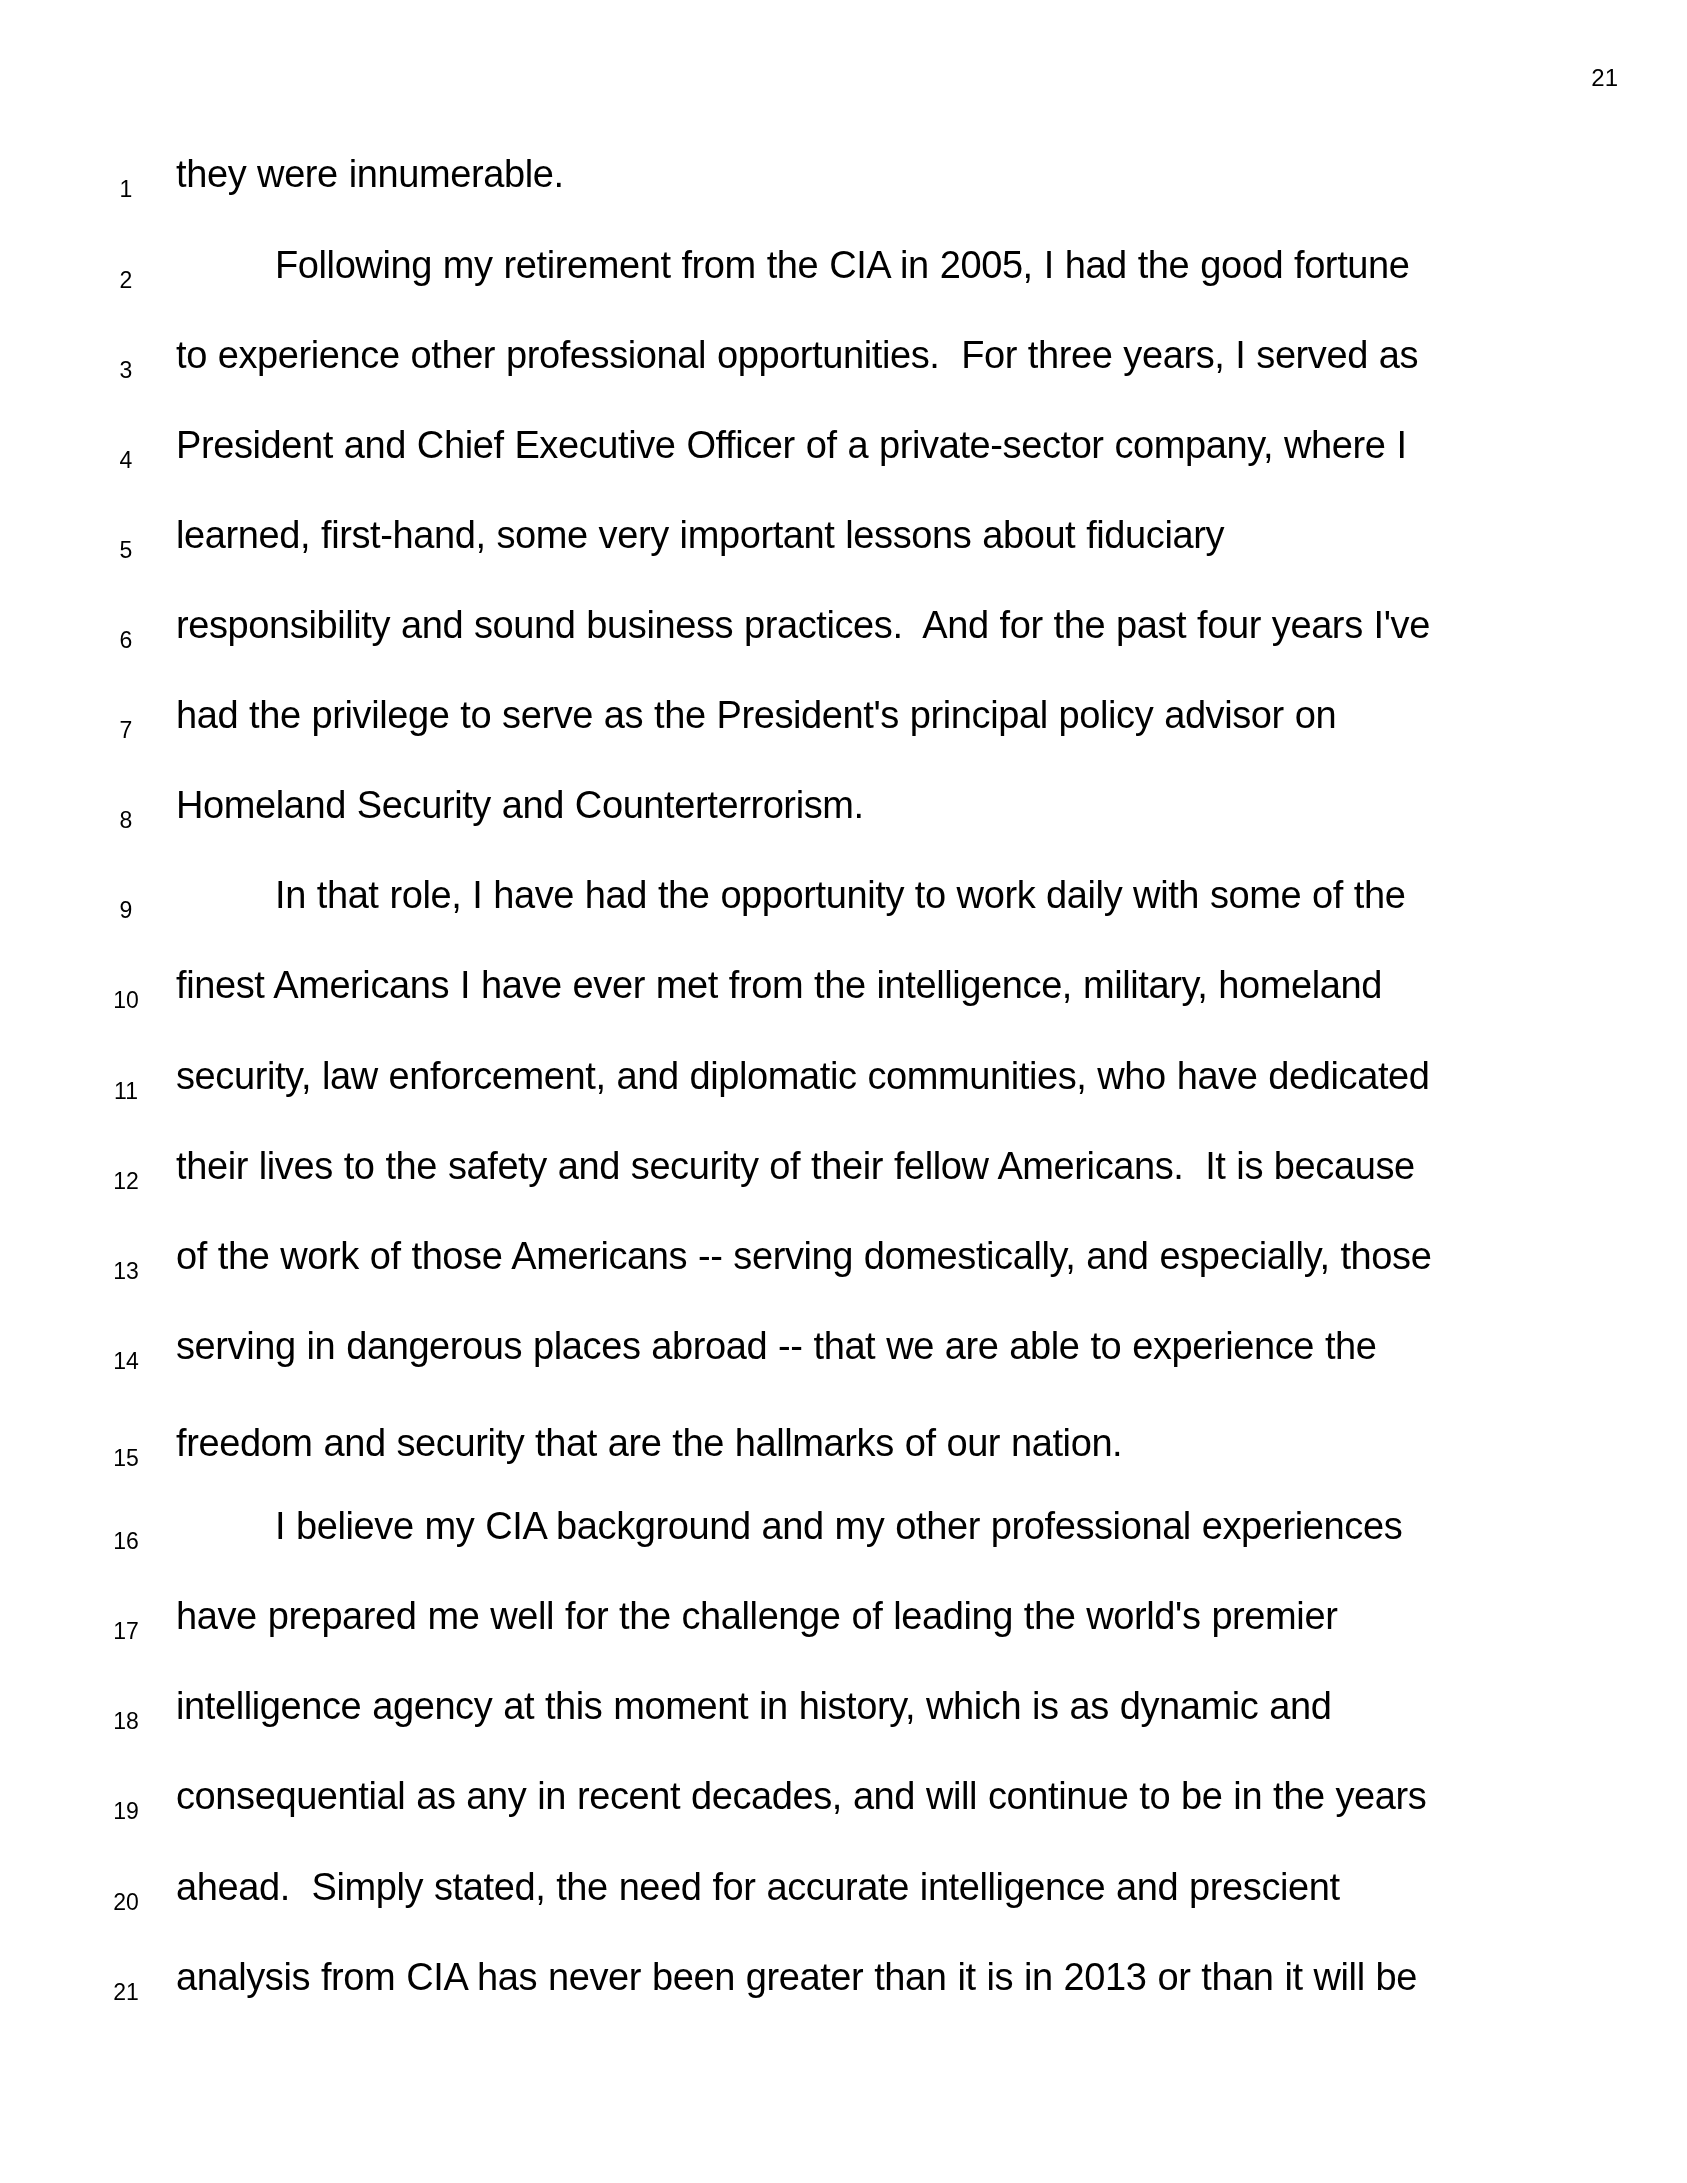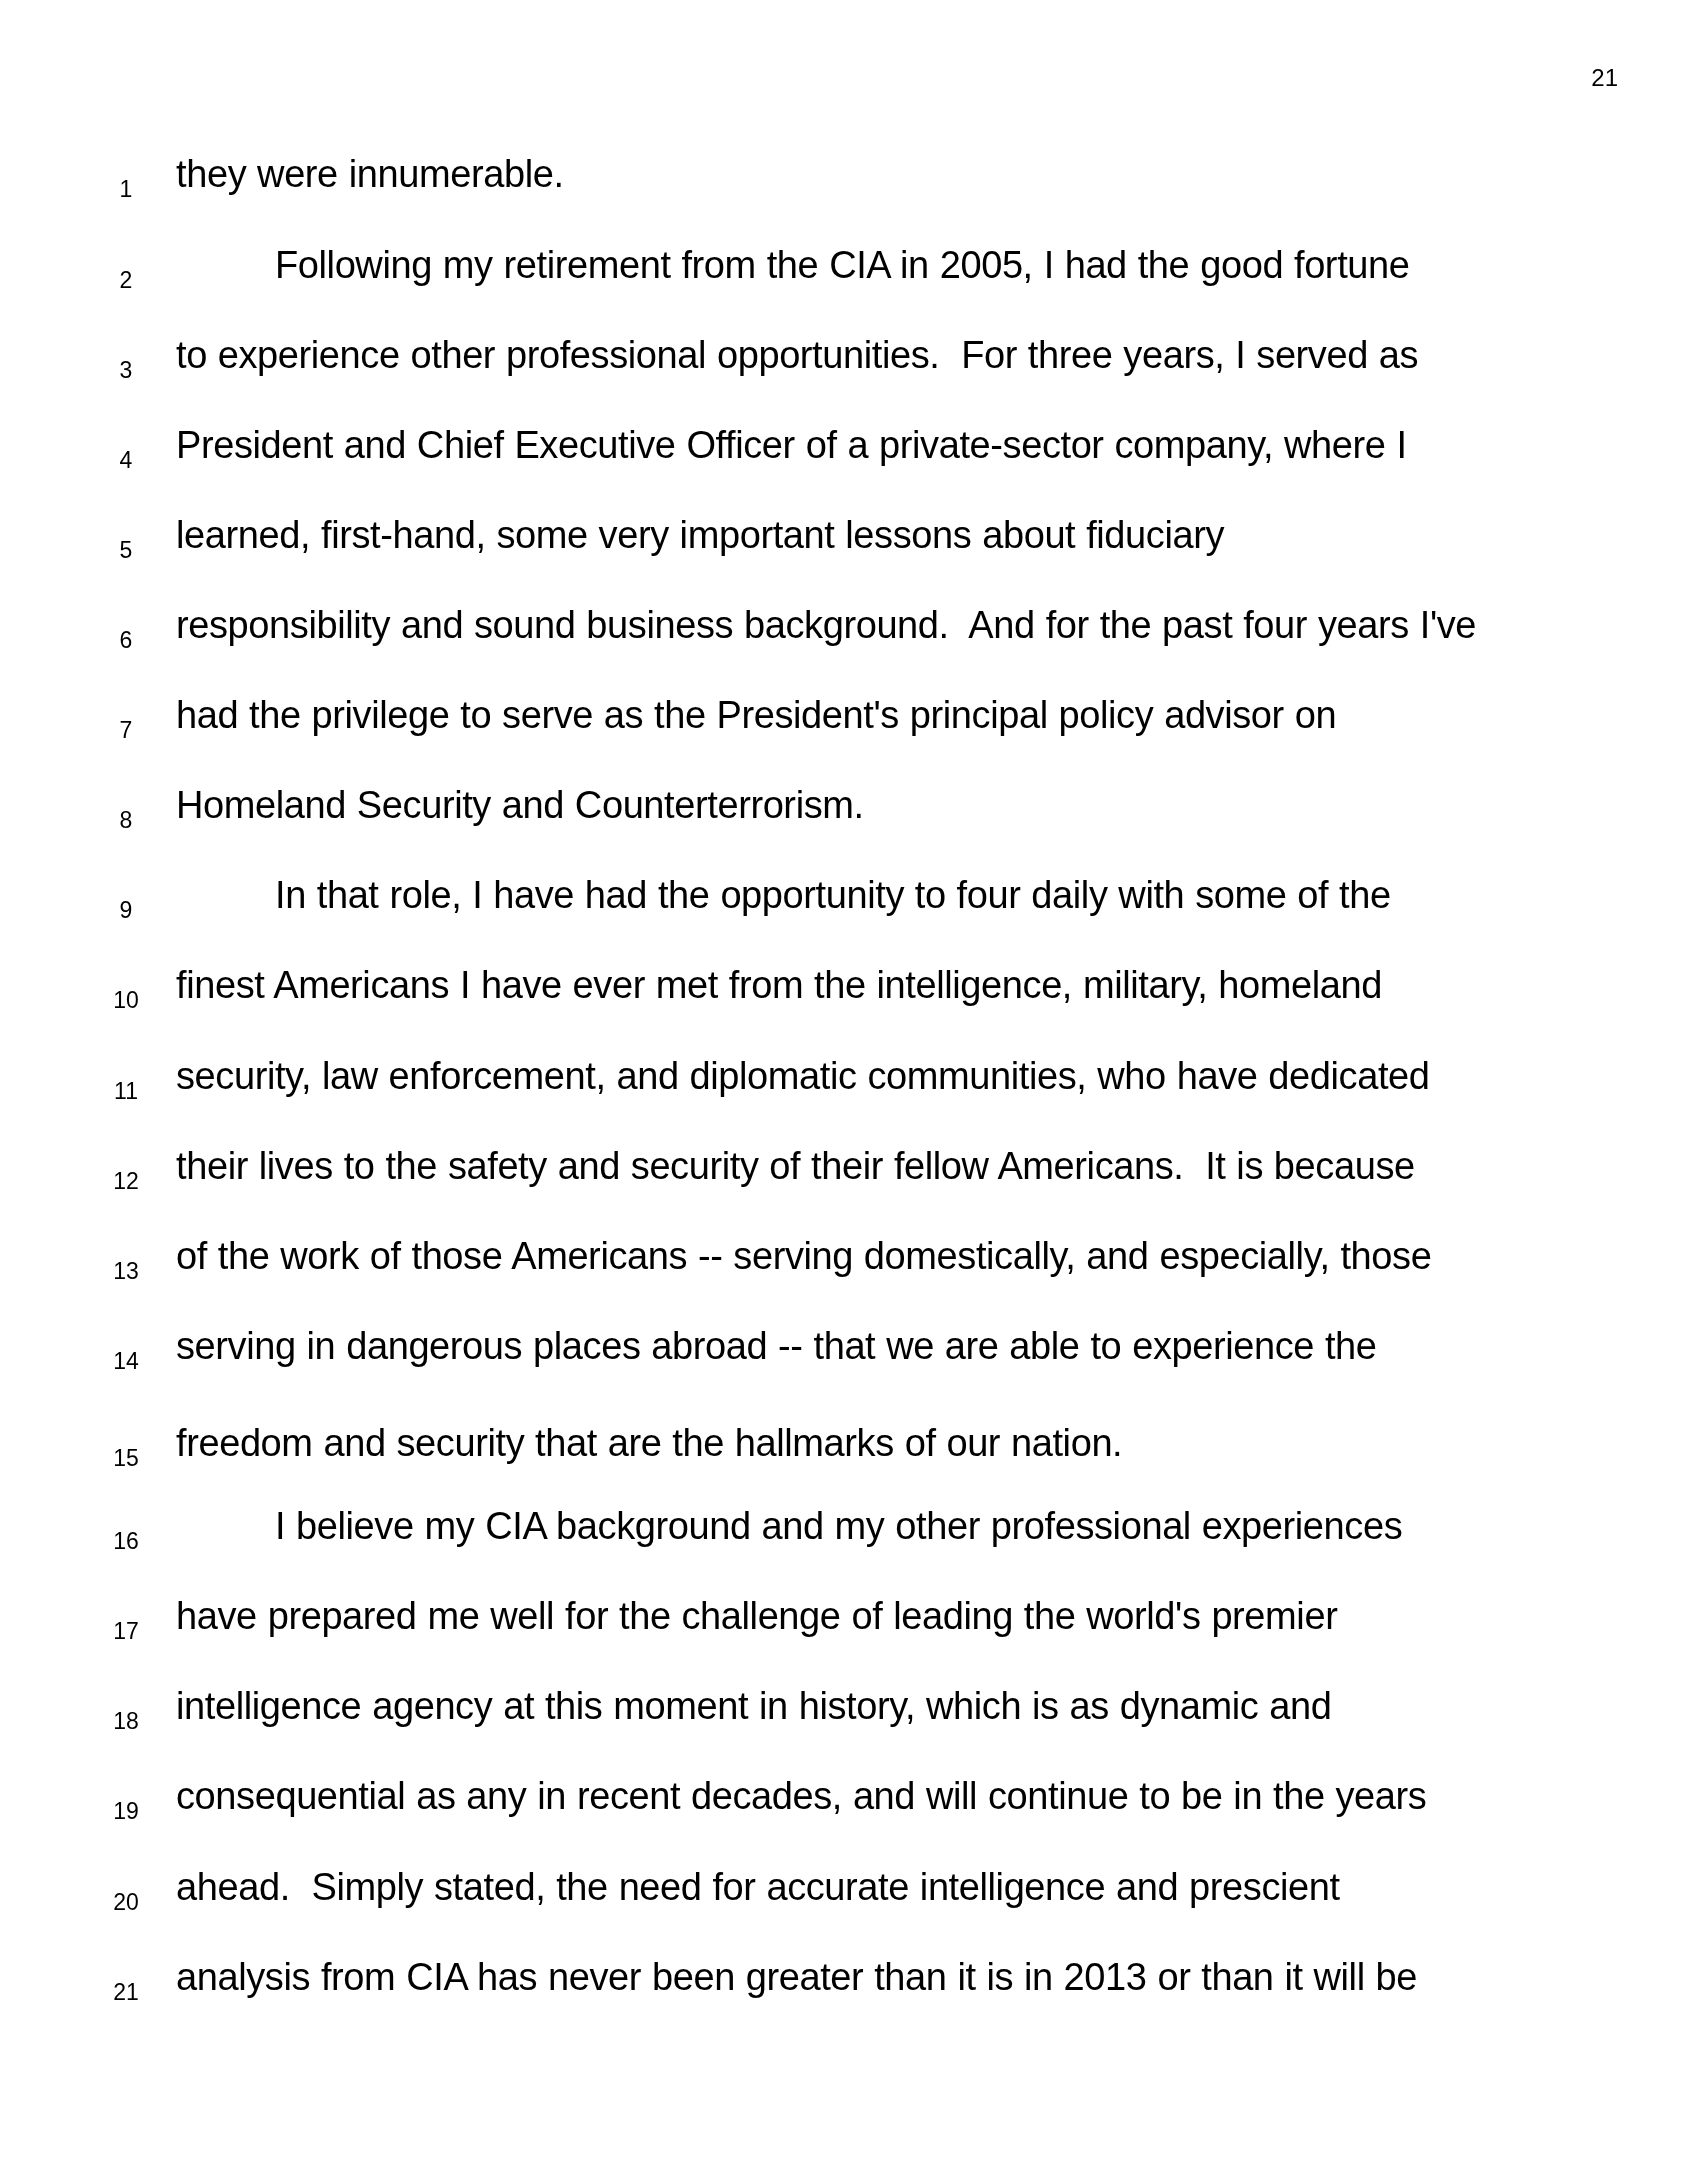--- a/index.html
+++ b/index.html
@@ -78,33 +78,33 @@
     <div class="line" style="top: 424px;">
       <span class="line-number">4</span>
       <span class="line-text">President and Chief Executive Officer of a private-sector company, where I</span>
     </div>
     <div class="line" style="top: 514px;">
       <span class="line-number">5</span>
       <span class="line-text">learned, first-hand, some very important lessons about fiduciary</span>
     </div>
     <div class="line" style="top: 604px;">
       <span class="line-number">6</span>
-      <span class="line-text">responsibility and sound business background.  And for the past four years I've</span>
+      <span class="line-text">responsibility and sound business practices.  And for the past four years I've</span>
     </div>
     <div class="line" style="top: 694px;">
       <span class="line-number">7</span>
       <span class="line-text">had the privilege to serve as the President's principal policy advisor on</span>
     </div>
     <div class="line" style="top: 784px;">
       <span class="line-number">8</span>
       <span class="line-text">Homeland Security and Counterterrorism.</span>
     </div>
     <div class="line" style="top: 874px;">
       <span class="line-number">9</span>
-      <span class="line-text indent">In that role, I have had the opportunity to four daily with some of the</span>
+      <span class="line-text indent">In that role, I have had the opportunity to work daily with some of the</span>
     </div>
     <div class="line" style="top: 964px;">
       <span class="line-number">10</span>
       <span class="line-text">finest Americans I have ever met from the intelligence, military, homeland</span>
     </div>
     <div class="line" style="top: 1055px;">
       <span class="line-number">11</span>
       <span class="line-text">security, law enforcement, and diplomatic communities, who have dedicated</span>
     </div>
     <div class="line" style="top: 1145px;">

